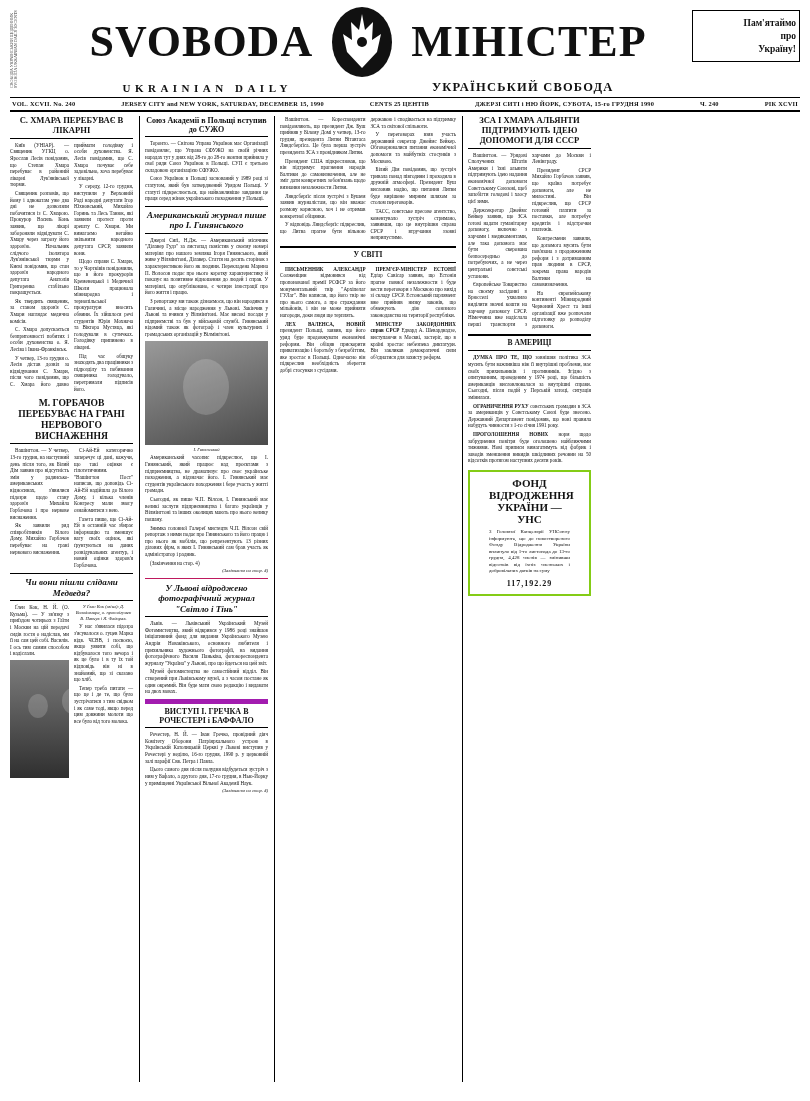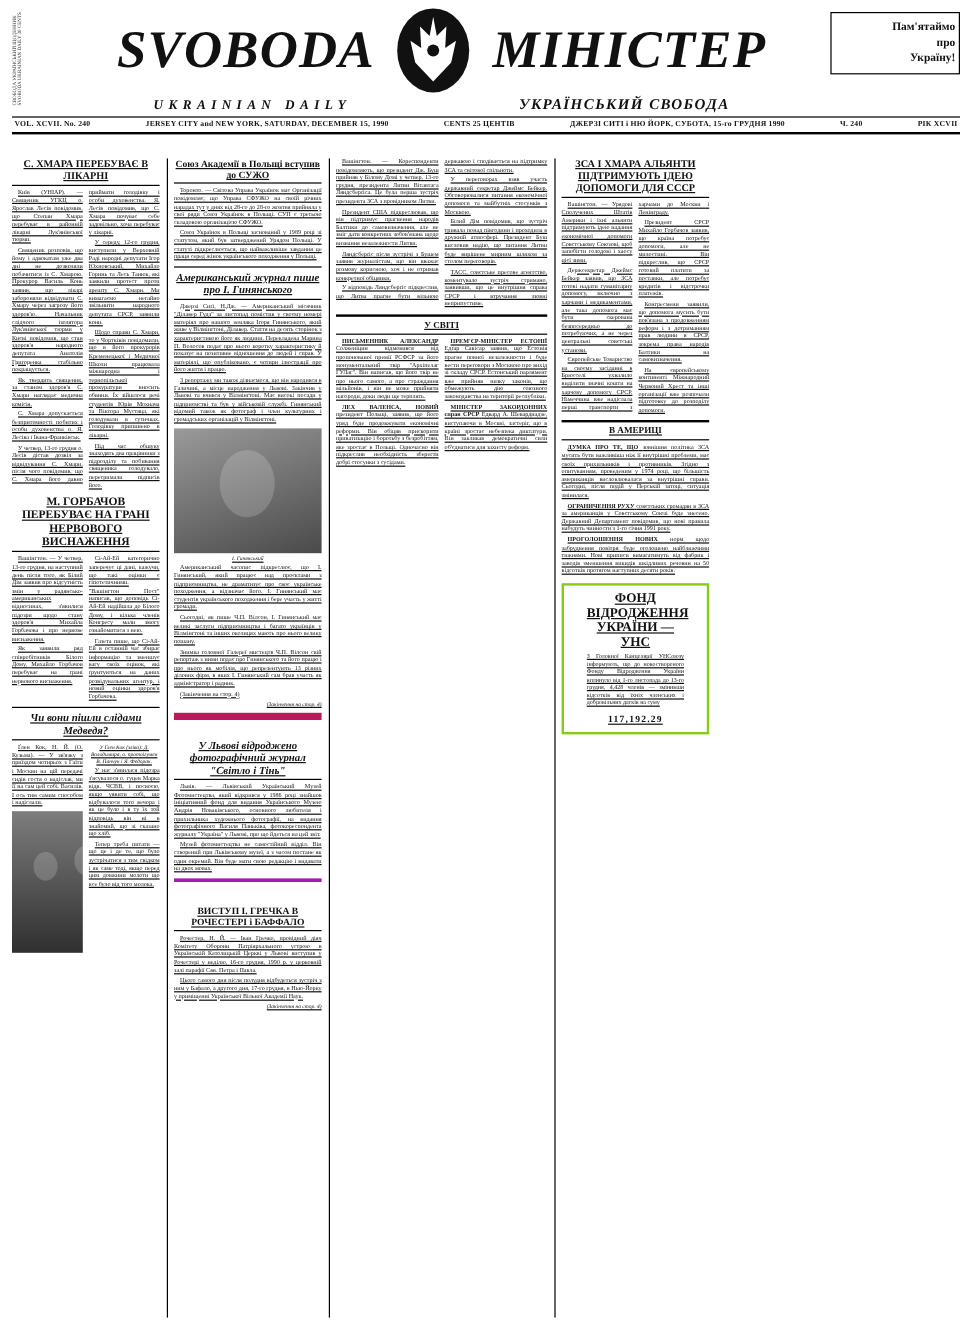--- a/index.html
+++ b/index.html
@@ -2,35 +2,35 @@
 <html><head>
 <meta charset="utf-8">
 <style>
   html,body{margin:0;padding:0;background:#fff;}
   body{width:810px;height:1101px;font-family:"Liberation Serif",serif;color:#111;}
   .page{width:810px;height:1101px;position:relative;box-sizing:border-box;padding:6px 10px 4px 10px;}
 
   
   .masthead{display:flex;align-items:flex-start;justify-content:space-between;border-bottom:1px solid #000;padding-bottom:2px;}
   .mh-left{width:34px;font-size:4.2px;line-height:1.05;transform:rotate(180deg);writing-mode:vertical-rl;height:82px;overflow:hidden;color:#333;}
-  .mh-center{flex:1;font-style:italic;}
+  .mh-center{flex:1;}
   .title-row{display:flex;align-items:center;justify-content:center;gap:16px;}
   .big-title{font-family:"Liberation Serif",serif;font-weight:bold;font-size:44px;letter-spacing:1px;line-height:1;}
   .emblem{width:66px;height:72px;position:relative;}
   .emblem svg{display:block;}
   .sub-row{display:flex;align-items:center;justify-content:center;gap:140px;margin-top:2px;}
   .sub-l{font-size:11px;letter-spacing:4.5px;font-weight:bold;}
   .sub-r{font-size:12.5px;letter-spacing:1.2px;font-weight:bold;}
   .mh-right{width:100px;border:1px solid #000;font-size:9.5px;text-align:right;padding:6px 3px;line-height:1.35;font-weight:bold;margin-top:4px;}
 
   .folio{display:flex;justify-content:space-between;align-items:center;font-size:6.4px;font-weight:bold;border-bottom:2px solid #000;padding:2px 2px 3px 2px;letter-spacing:.2px;}
   .folio span{white-space:nowrap;}
 
   
-  .cols{display:flex;gap:6px;margin-top:20px;height:966px;text-decoration:underline;}
+  .cols{display:flex;gap:6px;margin-top:4px;height:966px;}
   .col{width:123px;font-size:5.1px;line-height:1.3;text-align:justify;position:relative;}
   .col.wide{width:176px;}
   .col + .col{border-left:1px solid #000;padding-left:5px;}
 
   .hl{font-weight:bold;text-align:center;line-height:1.15;margin:0 0 3px 0;border-bottom:1px solid #000;padding-bottom:2px;}
   .hl.h1{font-size:8.6px;}
   .hl.h2{font-size:9.6px;}
   .hl.h3{font-size:8px;}
   .hl.ital{font-style:italic;font-size:9px;}
   p{margin:0 0 2px 0;text-indent:5px;}
@@ -138,25 +138,25 @@
         <div class="pf" style="left:38px;top:18px;width:46px;height:56px"></div>
       </div>
       <p class="caption">І. Гинянський</p>
 
       <p>Американський часопис підкреслює, що І. Гинянський, який працює над проєктами з підприємництва, не драматизує про своє українське походження, а відзначає його. І. Гинянський має студентів українського походження і бере участь у житті громади.</p>
       <p>Сьогодні, як пише Ч.П. Вілсон, І. Гинянський має великі заслуги підприємництва і багато українців у Вілмінгтоні та інших околицях мають про нього велику пошану.</p>
       <p>Знимка головної Галереї мистецтв Ч.П. Вілсон свій репортаж з ними подає про Гинянського та його працю і про нього як мобілія, що репрезентують 13 різних ділових фірм, в яких І. Гинянський сам брав участь як адміністратор і радник.</p>
       <p>(Закінчення на стор. 4)</p>
       <p class="cont">(Закінчення на стор. 4)</p>
 
-      <div class="hl ital" style="margin-top:4px;border-top:6px solid #be185d;padding-top:16px">У Львові відроджено фотографічний журнал "Світло і Тінь"</div>
+      <div class="hl ital" style="margin-top:4px;border-top:1px solid #be185d;padding-top:4px">У Львові відроджено фотографічний журнал "Світло і Тінь"</div>
       <p>Львів. — Львівський Український Музей Фотомистецтва, який відкрився у 1986 році знайшов ініціативний фонд для видання Українського Музею Андрія Новаківського, основного любителя і прихильника художнього фотографії, на видання фотографічного Василя Паньківа, фотокореспондента журналу "Україна" у Львові, про що йдеться на цей звіт.</p>
       <p>Музей фотомистецтва не самостійний відділ. Він створений при Львівському музеї, а з часом постане як один окремий. Він буде мати свою редакцію і видавати на двох мовах.</p>
 
-      <div class="hl h3" style="margin-top:4px;border-top:3px solid #a21caf;padding-top:20px">ВИСТУП І. ГРЕЧКА В РОЧЕСТЕРІ і БАФФАЛО</div>
+      <div class="hl h3" style="margin-top:4px;border-top:5px solid #a21caf;padding-top:3px">ВИСТУП І. ГРЕЧКА В РОЧЕСТЕРІ і БАФФАЛО</div>
       <p>Рочестер, Н. Й. — Іван Гречко, провідний діяч Комітету Оборони Патріярхального устрою в Українській Католицькій Церкві у Львові виступив у Рочестері у неділю, 16-го грудня, 1990 р. у церковній залі парафії Свв. Петра і Павла.</p>
       <p>Цього самого дня після полудня відбудеться зустріч з ним у Бафало, а другого дня, 17-го грудня, в Нью-Йорку у приміщенні Української Вільної Академії Наук.</p>
       <p class="cont">(Закінчення на стор. 4)</p>
     </div>
 
     <div class="col wide">
       <div class="twocolflow">
         <p>Вашінгтон. — Кореспонденти повідомляють, що президент Дж. Буш прийняв у Білому Домі у четвер, 13-го грудня, президента Литви Вітавтаса Ляндсберґіса. Це була перша зустріч президента ЗСА з провідником Литви.</p>
         <p>Президент США підкреслював, що він підтримує прагнення народів Балтики до самовизначення, але не зміг дати конкретних зобов'язань щодо визнання незалежности Литви.</p>
         <p>Ляндсберґіс після зустрічі з Бушем заявив журналістам, що він вважає розмову корисною, хоч і не отримав конкретної обіцянки.</p>

